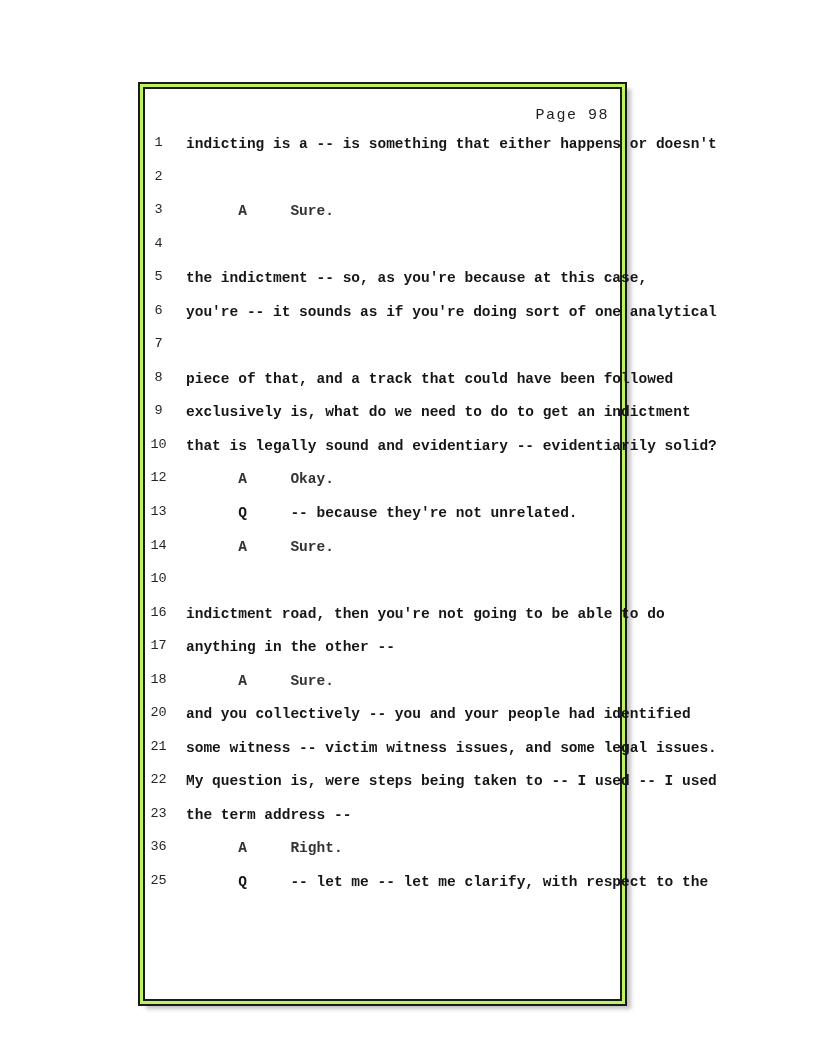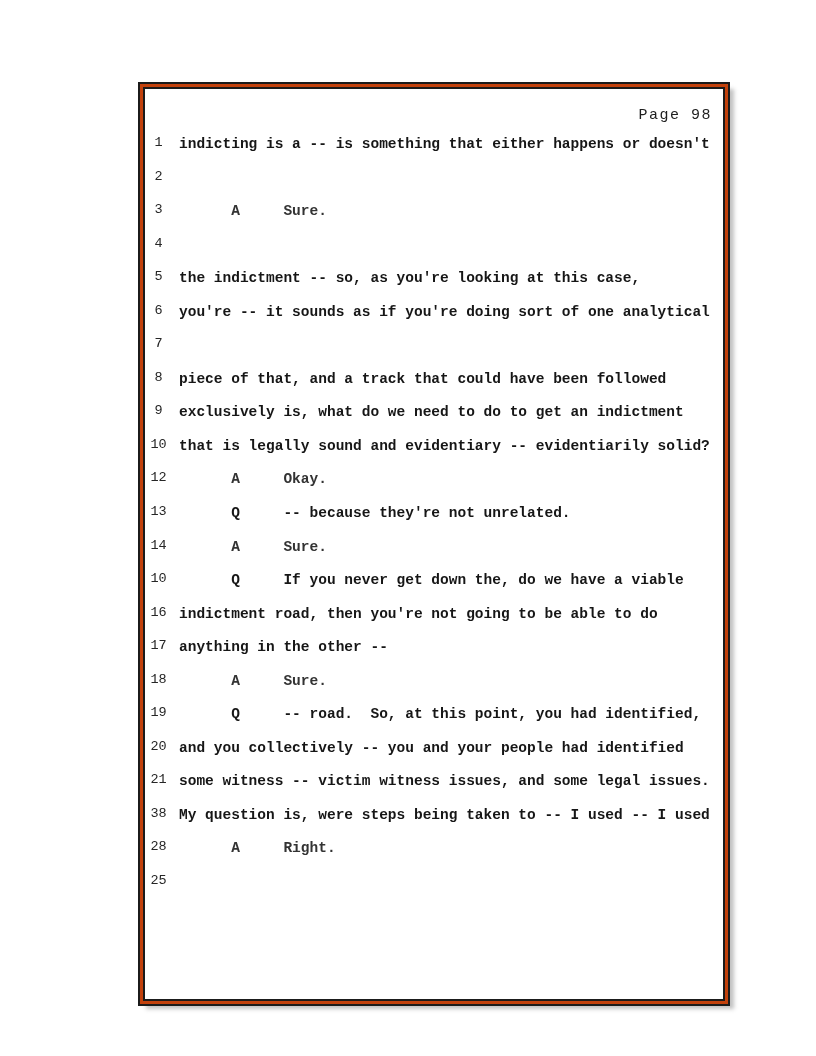--- a/index.html
+++ b/index.html
@@ -12,26 +12,26 @@
     height: 1056px;
     position: relative;
     font-family: "Liberation Mono", "DejaVu Sans Mono", monospace;
     color: #1a1a1a;
     overflow: hidden;
   }
   .frame-outer {
     position: absolute;
     left: 138px;
     top: 82px;
-    width: 592px;
+    width: 489px;
     height: 924px;
     box-sizing: border-box;
     border: 2px solid #1b1b1b;
     padding: 3px;
-    background: #c2410c;
+    background: #bef264;
     box-shadow: 6px 5px 4px -2px rgba(120,120,120,0.45);
   }
   .frame-inner {
     width: 100%;
     height: 100%;
     box-sizing: border-box;
     border: 2px solid #1b1b1b;
     position: relative;
     background: #ffffff;
   }
@@ -62,21 +62,21 @@
   .line .num {
     flex: 0 0 27px;
     width: 27px;
     text-align: center;
     font-size: 13.5px;
     font-weight: normal;
     color: #262626;
     margin-top: -2px;
   }
   .line .txt {
-    margin-left: 7px;
+    margin-left: 14px;
     font-weight: bold;
     color: #161616;
   }
   .line.answer .txt {
     font-weight: bold;
     color: #333333;
   }
 </style>
 </head>
 <body>
@@ -98,21 +98,21 @@
     <span class="num">3</span>
     <span class="txt">      A     Sure.</span>
   </div>
 
   <div class="line">
     <span class="num">4</span>
   </div>
 
   <div class="line">
     <span class="num">5</span>
-    <span class="txt">the indictment -- so, as you're looking at this case,</span>
+    <span class="txt">the indictment -- so, as you're because at this case,</span>
   </div>
 
   <div class="line">
     <span class="num">6</span>
     <span class="txt">you're -- it sounds as if you're doing sort of one analytical</span>
   </div>
 
   <div class="line">
     <span class="num">7</span>
   </div>
@@ -143,62 +143,62 @@
     <span class="txt">      Q     -- because they're not unrelated.</span>
   </div>
 
   <div class="line answer">
     <span class="num">14</span>
     <span class="txt">      A     Sure.</span>
   </div>
 
   <div class="line">
     <span class="num">10</span>
-    <span class="txt">      Q     If you never get down the, do we have a viable</span>
   </div>
 
   <div class="line">
     <span class="num">16</span>
     <span class="txt">indictment road, then you're not going to be able to do</span>
   </div>
 
   <div class="line">
     <span class="num">17</span>
     <span class="txt">anything in the other --</span>
   </div>
 
   <div class="line answer">
     <span class="num">18</span>
     <span class="txt">      A     Sure.</span>
   </div>
 
-  <div class="line">
-    <span class="num">19</span>
-    <span class="txt">      Q     -- road.  So, at this point, you had identified,</span>
-  </div>
 
   <div class="line">
     <span class="num">20</span>
     <span class="txt">and you collectively -- you and your people had identified</span>
   </div>
 
   <div class="line">
     <span class="num">21</span>
     <span class="txt">some witness -- victim witness issues, and some legal issues.</span>
   </div>
 
   <div class="line">
-    <span class="num">38</span>
+    <span class="num">22</span>
     <span class="txt">My question is, were steps being taken to -- I used -- I used</span>
   </div>
 
-
-  <div class="line answer">
-    <span class="num">28</span>
+  <div class="line">
+    <span class="num">23</span>
+    <span class="txt">the term address --</span>
+  </div>
+
+  <div class="line answer">
+    <span class="num">36</span>
     <span class="txt">      A     Right.</span>
   </div>
 
   <div class="line">
     <span class="num">25</span>
+    <span class="txt">      Q     -- let me -- let me clarify, with respect to the</span>
   </div>
 </div>
   </div>
 </div>
 
 </body></html>

